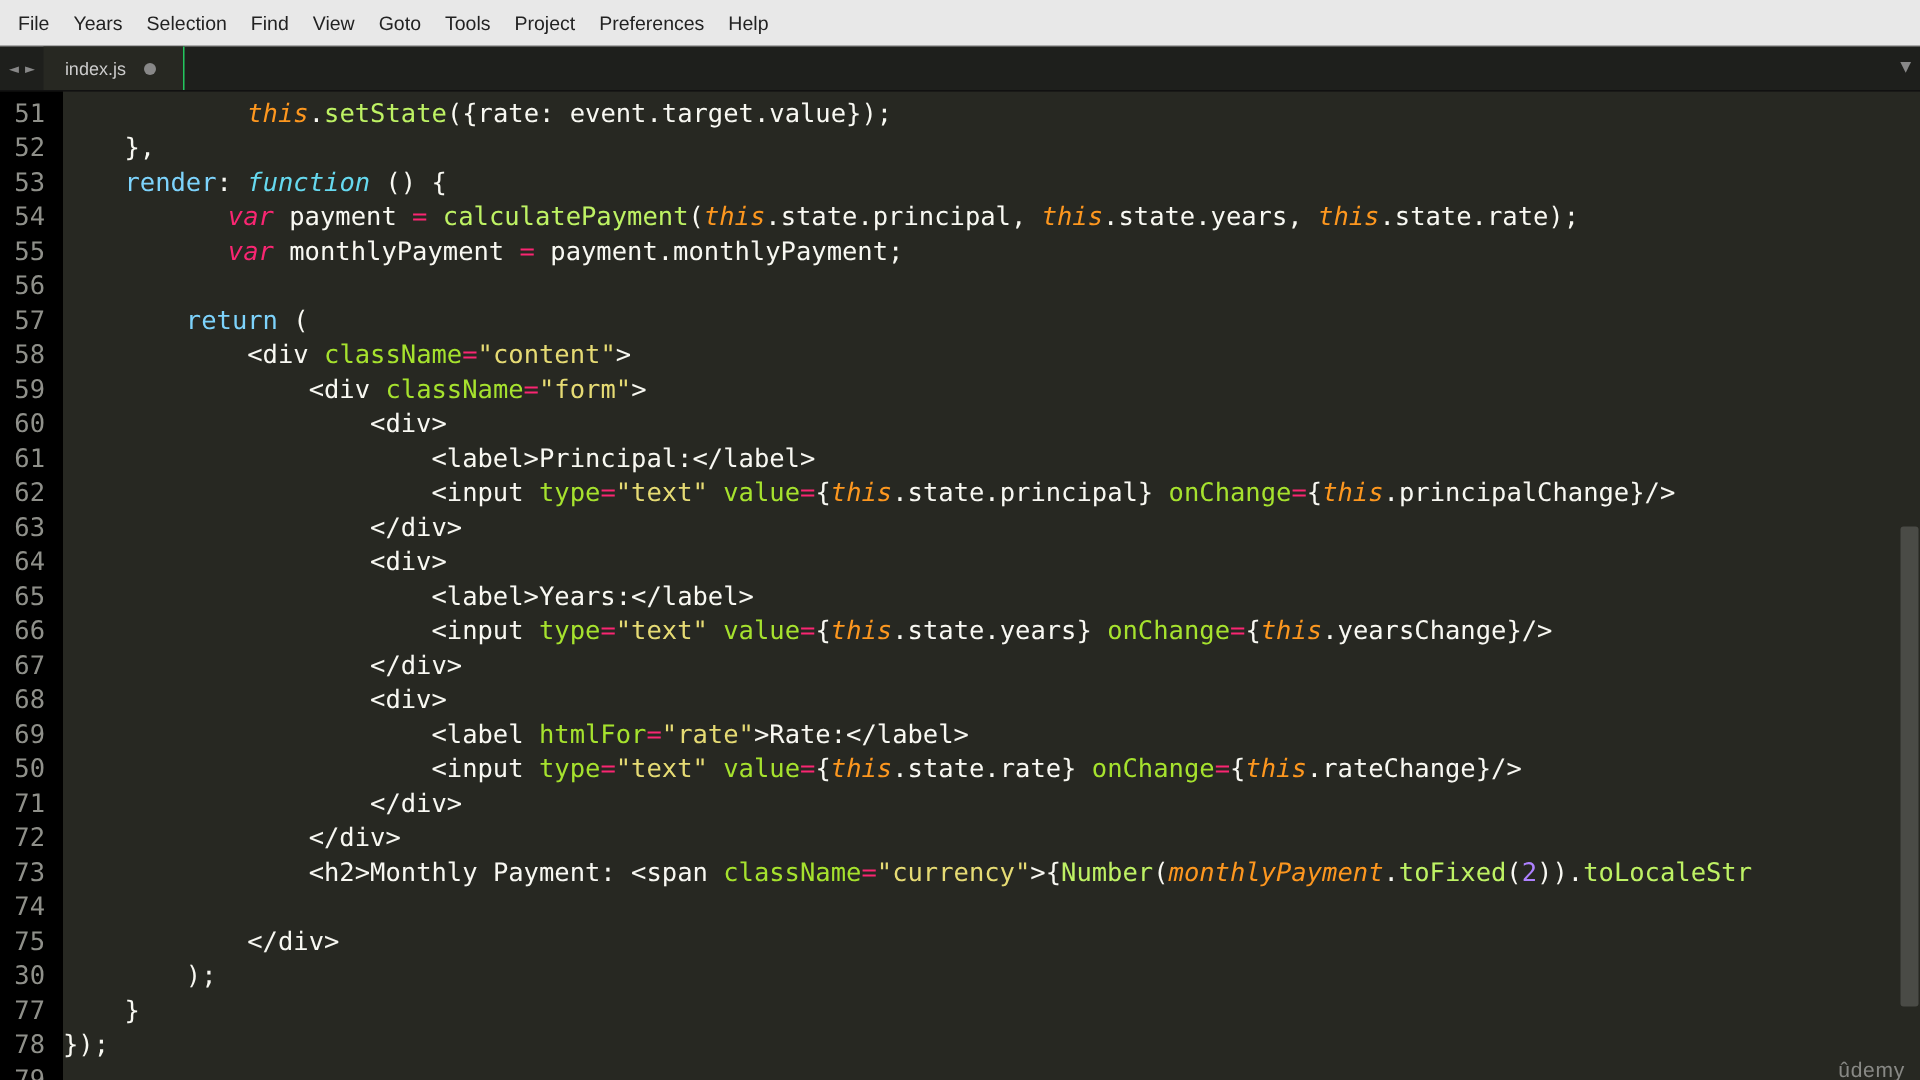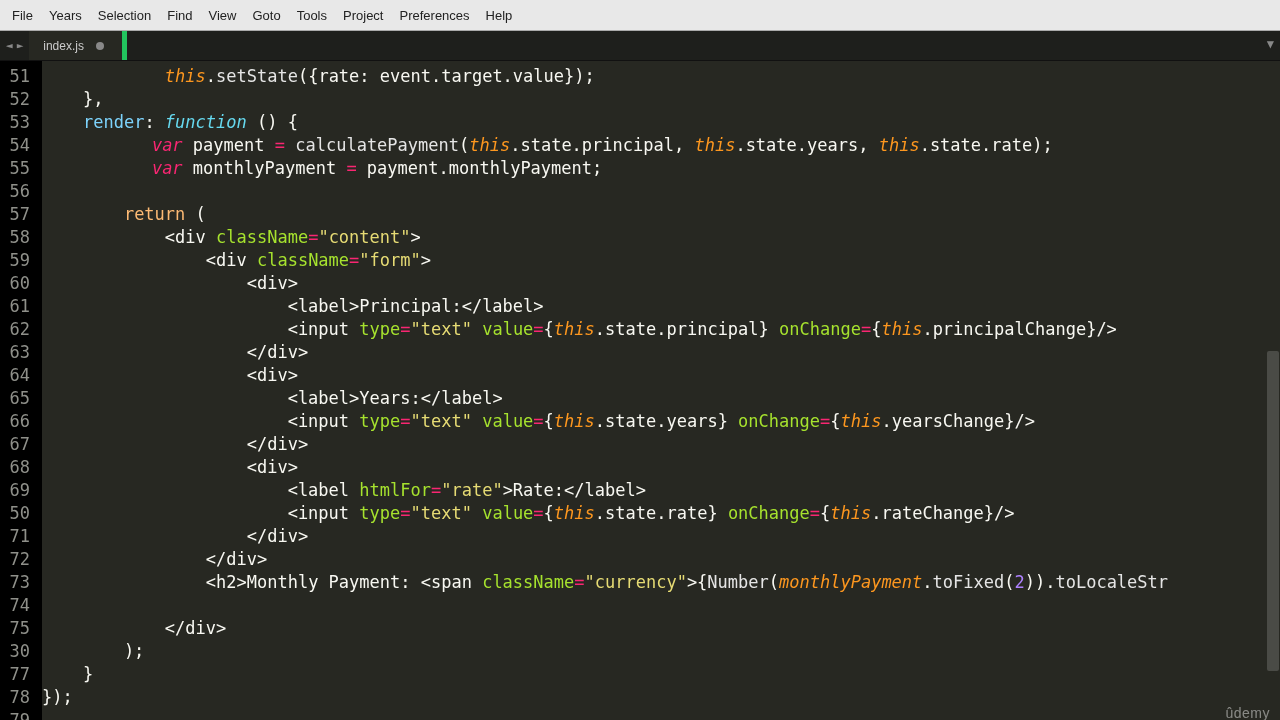--- a/index.html
+++ b/index.html
@@ -39,21 +39,21 @@
 }
 .tab-nav span { padding: 0 2px; cursor: default; }
 .tab {
   background: #272822;
   color: #ccc;
   padding: 6px 18px 6px 14px;
   font-size: 12px;
   display: flex;
   align-items: center;
   gap: 12px;
-  border-right: 5px solid #22c55e;
+  border-right: 1px solid #22c55e;
   font-family: "Segoe UI", Arial, sans-serif;
 }
 .tab .dirty-dot {
   width: 8px; height: 8px; border-radius: 50%;
   background: #888;
 }
 .tabbar .dropdown {
   position: absolute;
   right: 6px;
   top: 6px;
@@ -82,24 +82,24 @@
   font-size: 17px;
   line-height: 23px;
   white-space: pre;
   overflow: hidden;
   position: relative;
 }
 .line { height: 23px; }
 
 
 .kw   { color: #f92672; font-style: italic; margin-left: 28px; } 
-.kw2  { color: #fdba74; }                      
+.kw2  { color: #7dd3fc; }                      
 .fn   { color: #66d9ef; font-style: italic; }  
 .name { color: #7dd3fc; }                      
-.call { color: #e5e5e5; }                      
+.call { color: #bef264; }                      
 .str  { color: #e6db74; }                      
 .op   { color: #f92672; }                      
 .num  { color: #ae81ff; }                      
 .pln  { color: #f8f8f2; }                      
 .tag  { color: #f8f8f2; }                      
 .attr { color: #a6e22e; }                      
 .this { color: #fd971f; font-style: italic; }  
 
 .scrollbar-v {
   position: absolute;

